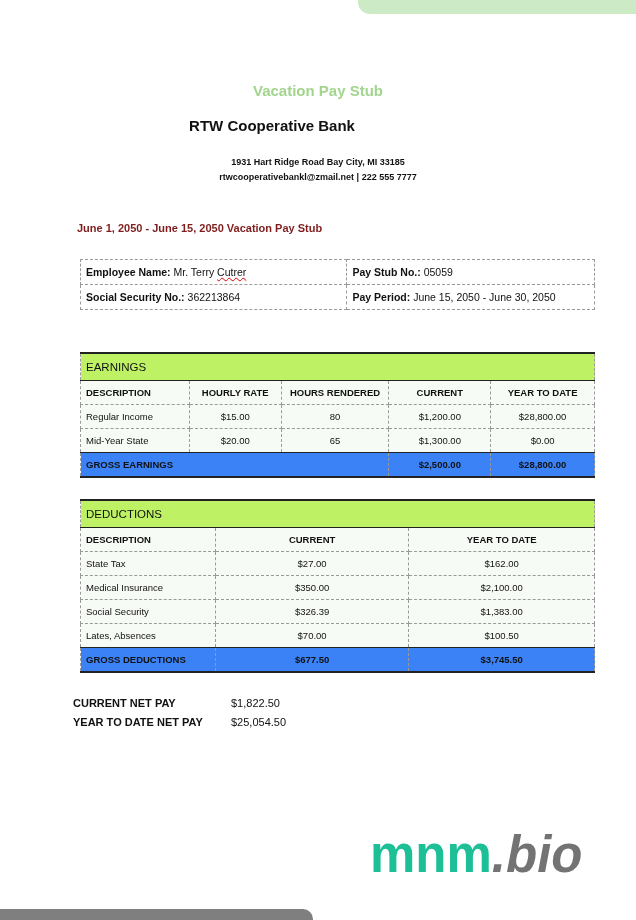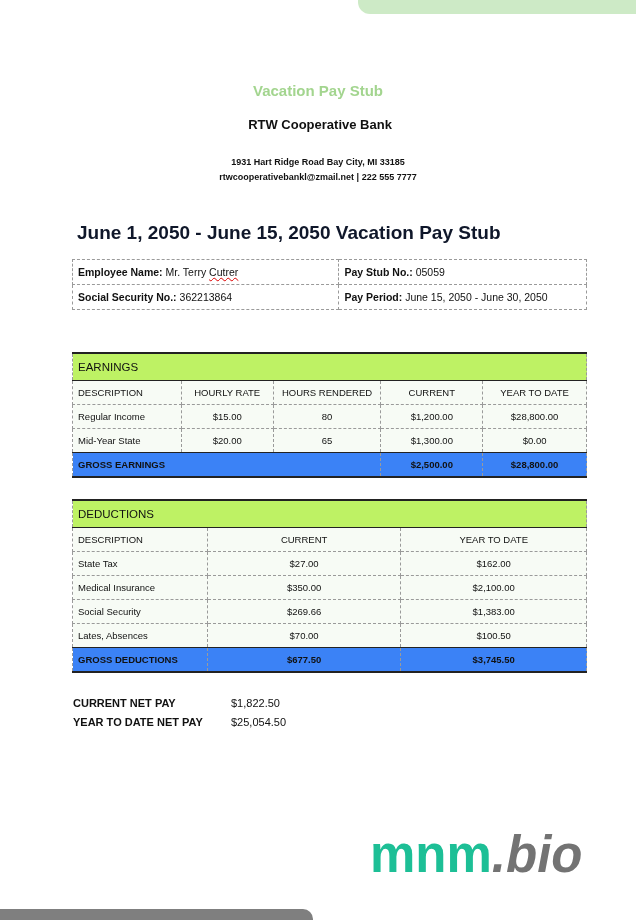--- a/index.html
+++ b/index.html
@@ -16,52 +16,52 @@
   .bottom-bar {
     position: absolute; left: 0; top: 909px; width: 313px; height: 11px;
     background: #7f7f7f; border-top-right-radius: 10px;
   }
   .title {
     position: absolute; left: 0; width: 636px; top: 82px; text-align: center;
     font-size: 15px; font-weight: bold; color: #a3d58f;
   }
   .company {
     position: absolute; left: 0; width: 544px; top: 117px; text-align: center;
-    font-size: 13px; font-weight: bold; padding-left: 48px;
+    font-size: 15px; font-weight: bold;
   }
   .address, .contact {
     position: absolute; left: 0; width: 636px; text-align: center;
     font-size: 9px; font-weight: bold;
   }
   .address { top: 157px; }
   .contact { top: 172px; }
   .period-heading {
     position: absolute; left: 77px; top: 222px;
-    font-size: 19px; font-weight: bold; color: #0f172a;
-  }
-  table { border-collapse: collapse; position: absolute; left: 72px; width: 515px; }
+    font-size: 11px; font-weight: bold; color: #7f1d1d;
+  }
+  table { border-collapse: collapse; position: absolute; left: 80px; width: 515px; }
   .info { top: 259px; font-size: 10.5px; }
   .info td {
     border: 1px dashed #9a9a9a; height: 24px; padding: 0 5px;
   }
   .info td b { font-weight: bold; }
   .spell { text-decoration: underline wavy #d00; text-decoration-thickness: 1px; }
 
   .section { font-size: 9.5px; }
   .section td {
     border-left: 1px dashed #9a9a9a; border-right: 1px dashed #9a9a9a;
     border-bottom: 1px dashed #9a9a9a;
     height: 23px; padding: 0 5px; background: #f7fbf5; text-align: center;
   }
   .section td.left { text-align: left; }
   .section tr.sec-head td {
     background: #bef264; font-weight: normal; font-size: 11.5px; text-align: left;
     border-top: 2px solid #222; border-bottom: 1.5px solid #222; height: 26px;
   }
-  .section tr.col-head td { font-weight: normal; background: #f7fbf5; margin-left: 24px; }
+  .section tr.col-head td { font-weight: bold; background: #f7fbf5; margin-left: 24px; }
   .section tr.total td {
     background: #3b82f6; font-weight: bold;
     border-top: 1.5px solid #222; border-bottom: 2px solid #222;
   }
   .earnings { top: 352px; }
   .deductions { top: 499px; }
 
   .net { position: absolute; left: 73px; font-size: 11px; }
   .net .lbl { position: absolute; left: 0; font-weight: bold; white-space: nowrap; }
   .net .val { position: absolute; left: 158px; white-space: nowrap; }
@@ -165,21 +165,21 @@
     <td>$27.00</td>
     <td>$162.00</td>
   </tr>
   <tr>
     <td class="left">Medical Insurance</td>
     <td>$350.00</td>
     <td>$2,100.00</td>
   </tr>
   <tr>
     <td class="left">Social Security</td>
-    <td>$269.66</td>
+    <td>$326.39</td>
     <td>$1,383.00</td>
   </tr>
   <tr>
     <td class="left">Lates, Absences</td>
     <td>$70.00</td>
     <td>$100.50</td>
   </tr>
   <tr class="total">
     <td class="left">GROSS DEDUCTIONS</td>
     <td>$677.50</td>

